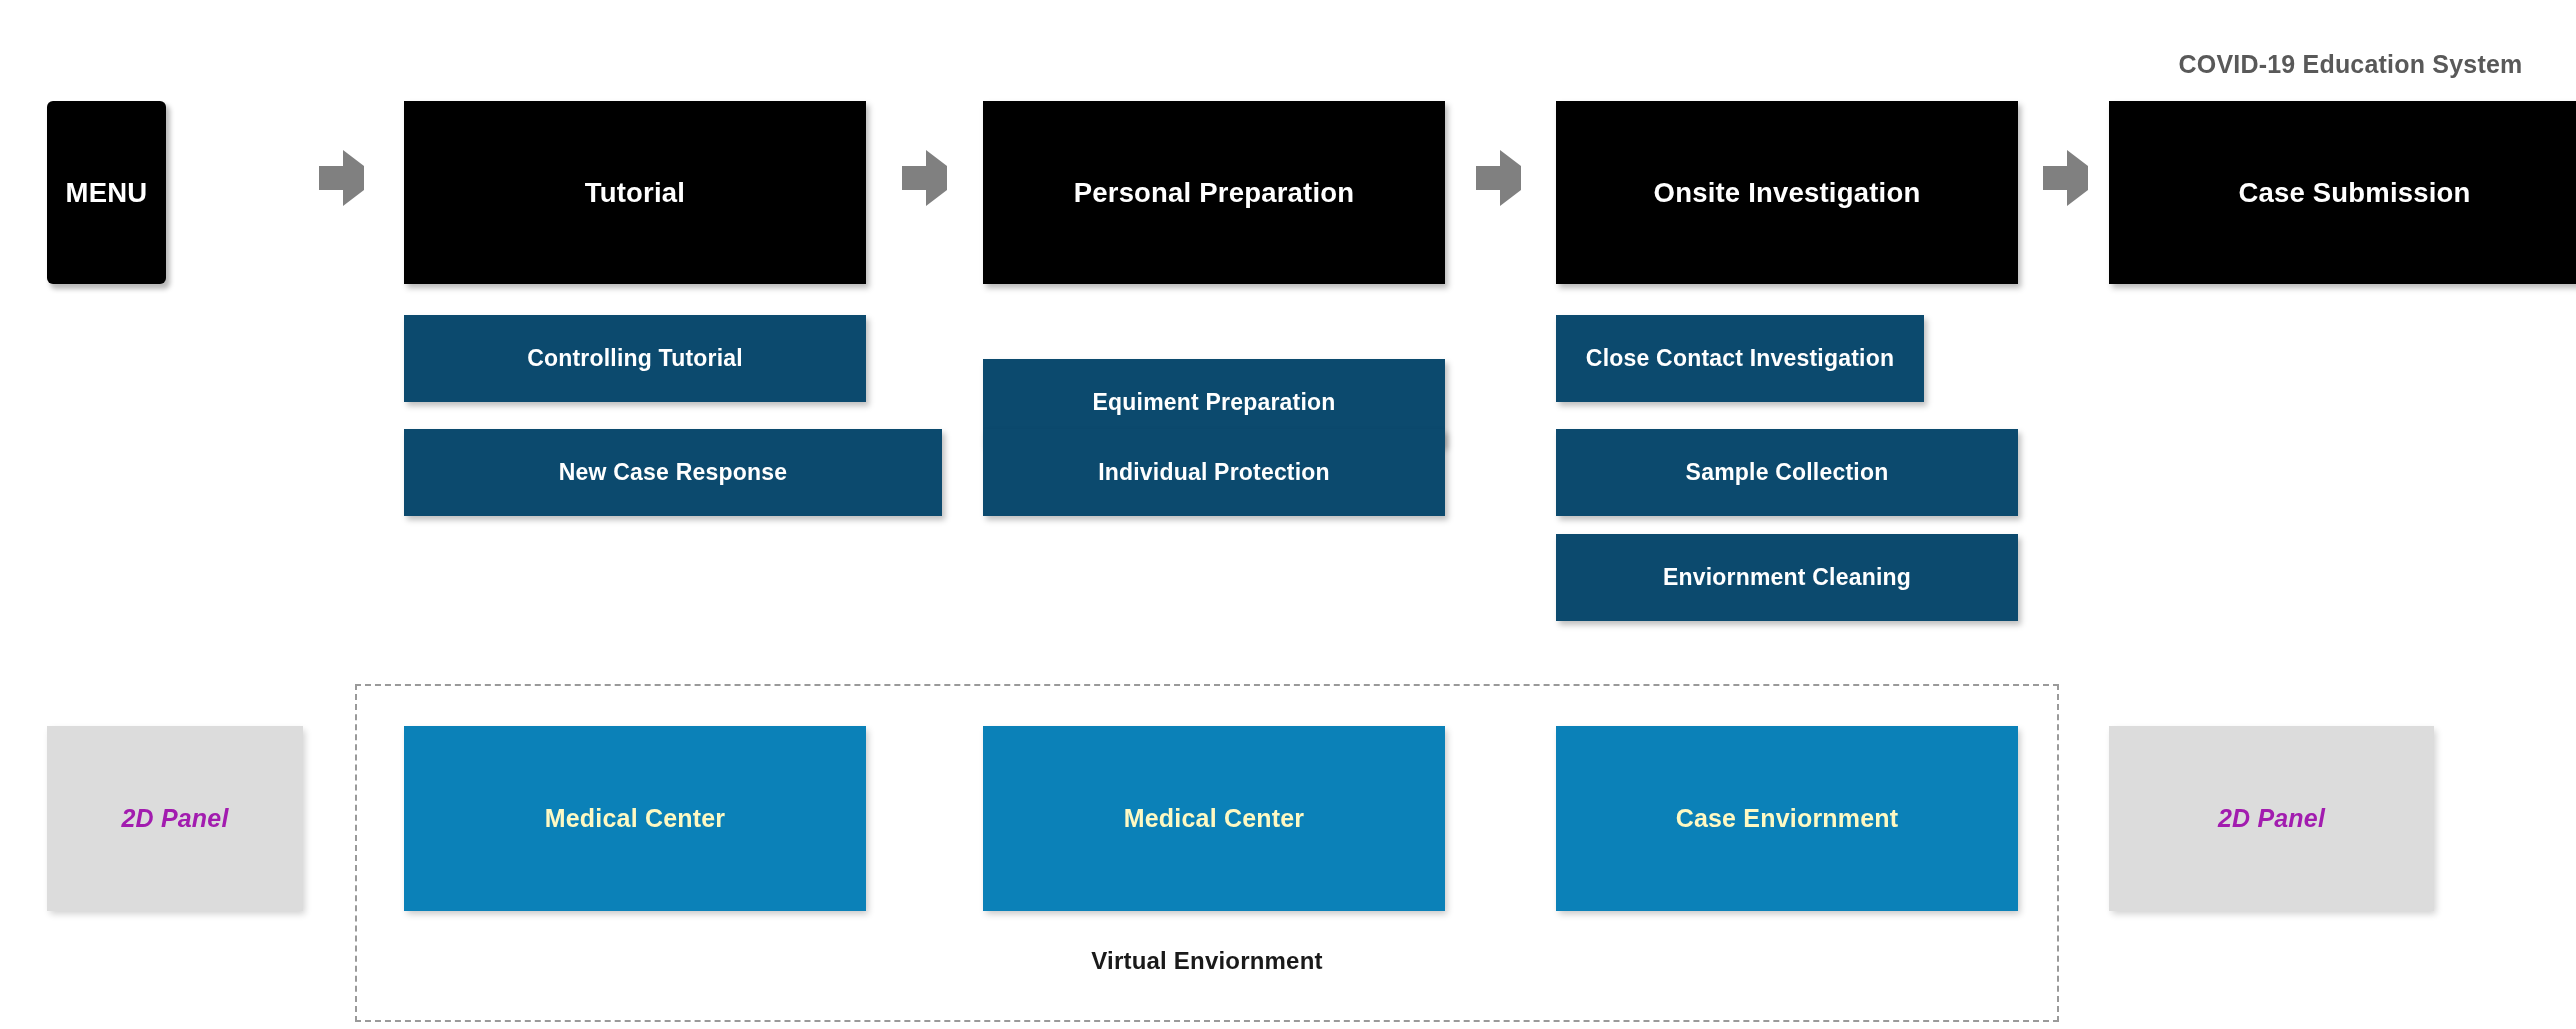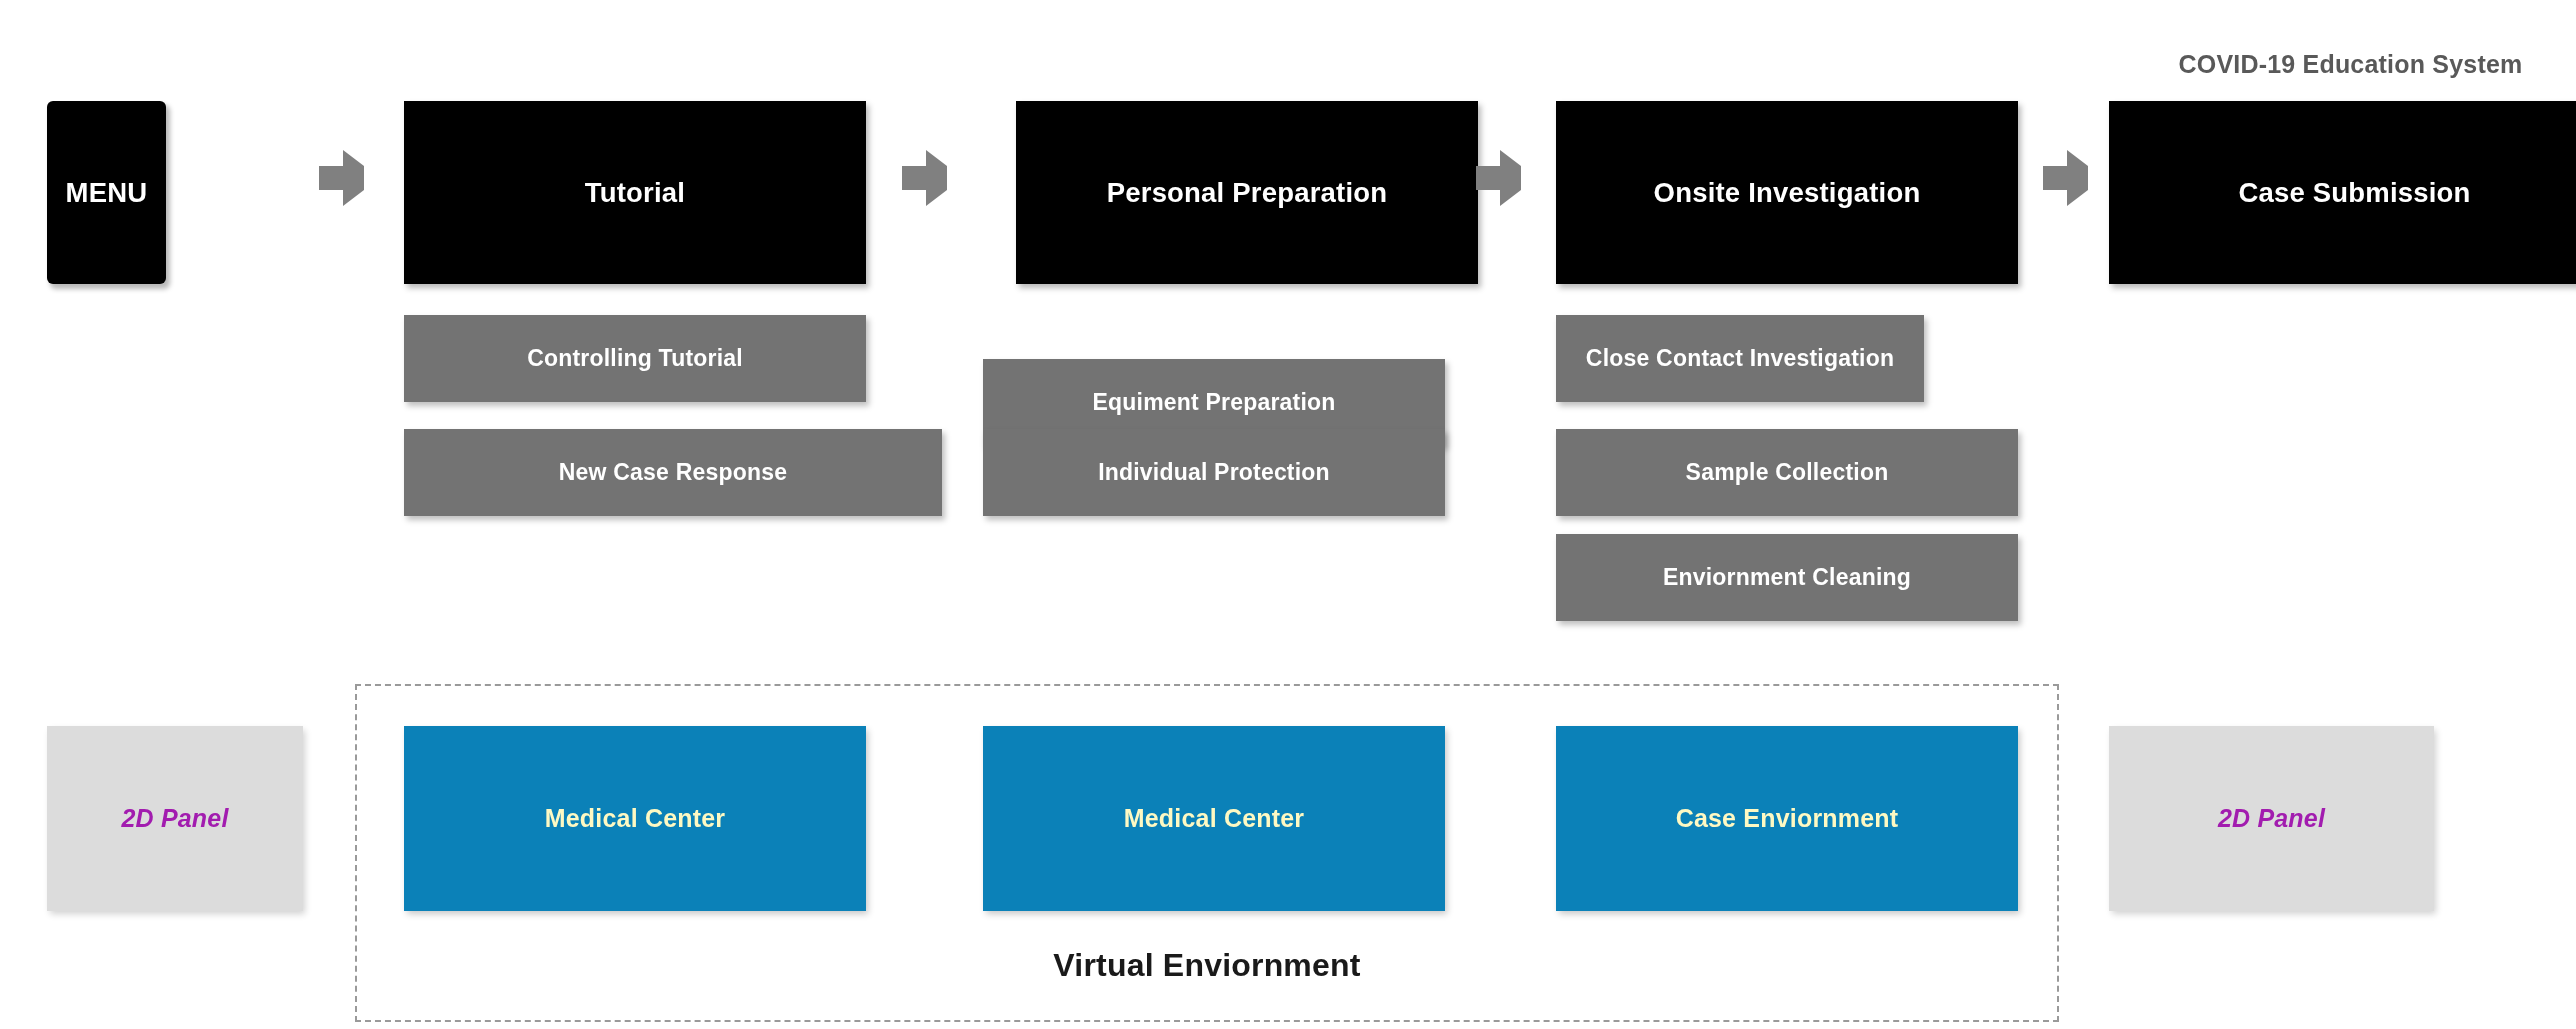--- a/index.html
+++ b/index.html
@@ -43,21 +43,21 @@
     font-weight: bold;
     letter-spacing: 0.2px;
     box-shadow: 3.3px 4.2px 5.8px rgba(0,0,0,0.28);
     text-align: center;
     white-space: nowrap;
   }
 
   
   .sub-box {
     position: absolute;
-    background: #737373;
+    background: #0c4a6e;
     color: #ffffff;
     display: flex;
     align-items: center;
     justify-content: center;
     font-size: 23px;
     font-weight: bold;
     letter-spacing: 0.2px;
     box-shadow: 3.3px 4.2px 5.8px rgba(0,0,0,0.25);
     text-align: center;
     white-space: nowrap;
@@ -85,21 +85,21 @@
 
   
   .venv-container {
     position: absolute;
     border: 2.5px dashed #9a9a9a;
     background: transparent;
   }
   .venv-label {
     position: absolute;
     text-align: center;
-    font-size: 32px;
+    font-size: 24px;
     font-weight: bold;
     color: #1a1a1a;
     letter-spacing: 0.2px;
     white-space: nowrap;
   }
 
   
   .env-box {
     position: absolute;
     background: #0b81b8;
@@ -136,21 +136,21 @@
 <body>
 
 <div id="stage">
 
   <div class="system-title">COVID-19 Education System</div>
 
   <div class="stage-box" style="left:23px; top:77px; width:119px; height:183px;border-radius:6px;">MENU</div>
 
   <div class="stage-box" style="left:380px; top:77px; width:462px; height:183px;">Tutorial</div>
 
-  <div class="stage-box" style="left:959px; top:77px; width:462px; height:183px;margin-left:33px;">Personal Preparation</div>
+  <div class="stage-box" style="left:959px; top:77px; width:462px; height:183px;">Personal Preparation</div>
 
   <div class="stage-box" style="left:1532px; top:77px; width:462px; height:183px;">Onsite Investigation</div>
 
   <div class="stage-box" style="left:2085px; top:77px; width:491px; height:183px;">Case Submission</div>
 
   <div class="arrow" style="left:283px; top:137px; width:75px;">
     <div class="shaft"></div>
     <div class="head"></div>
   </div>
 

